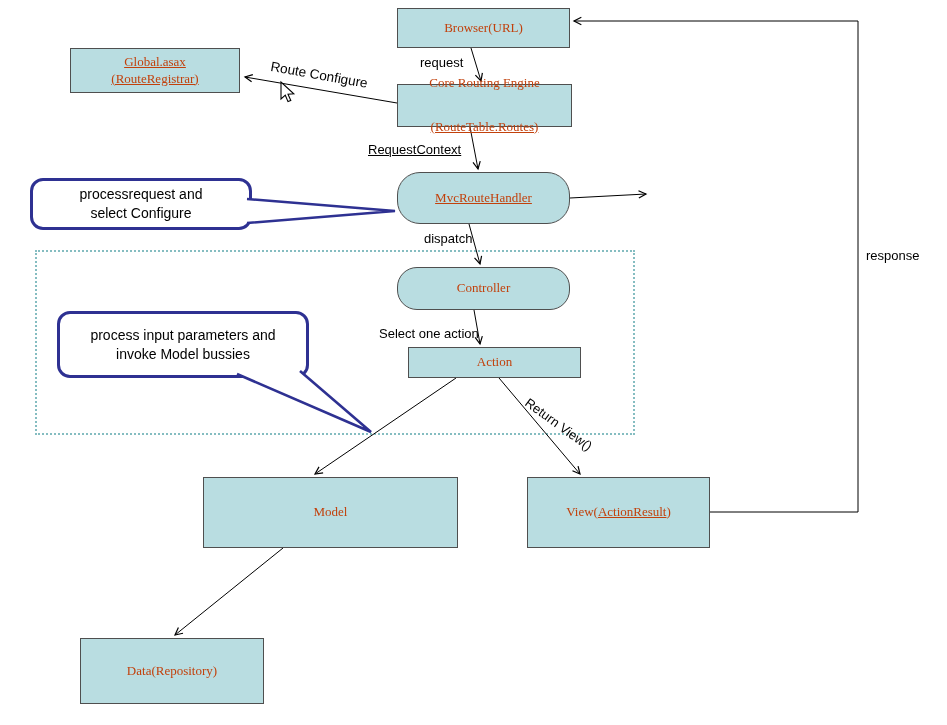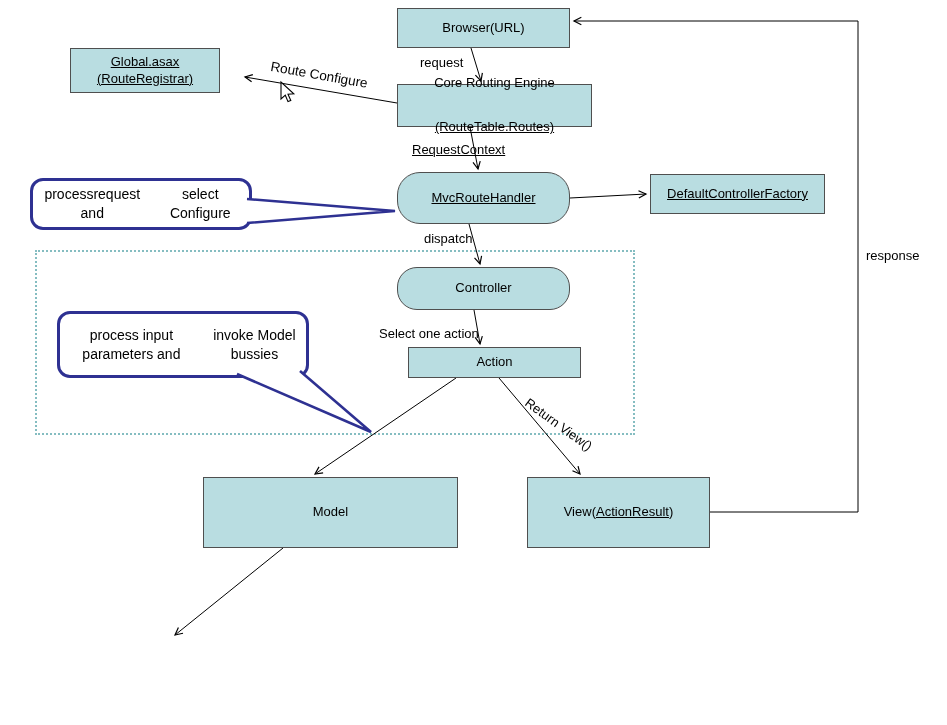--- a/index.html
+++ b/index.html
@@ -2,28 +2,28 @@
 <html><head>
 <meta charset="utf-8">
 <style>
   * { margin:0; padding:0; box-sizing:border-box; }
   html,body { background:#ffffff; font-family:"Liberation Sans", sans-serif; }
   .canvas { position:relative; width:947px; height:725px; background:#fff; overflow:hidden; }
   .layer { position:absolute; left:0; top:0; width:947px; height:725px; }
   .box {
     position:absolute; background:#b9dde1; border:1px solid #4f4f4f;
     display:flex; flex-direction:column; align-items:center; justify-content:center;
-    font-size:13px; color:#000000; text-align:center; line-height:1.3;
+    font-size:13px; color:#c2410c; text-align:center; line-height:1.3;font-family:Liberation Serif, serif;
   }
   .u { text-decoration:underline; }
   .lbl { position:absolute; font-size:13px; color:#000; white-space:nowrap; }
   .rot { transform-origin:left top; }
   .callout {
     position:absolute; background:#fff; border:3px solid #2e3192; border-radius:13px;
-    display:flex; flex-direction:row; align-items:center; justify-content:center;
+    display:flex; flex-direction:column; align-items:center; justify-content:center;
     text-align:center; font-size:14px; color:#000; line-height:1.35; z-index:3;
   }
   .dashed { position:absolute; border:2px dotted #85bdc1; z-index:0; }
   .boxz { z-index:2; }
   svg.layer { pointer-events:none; }
   #arrows { z-index:1; }
   #overlay { z-index:4; }
 </style>
 </head>
 <body>
@@ -47,58 +47,58 @@
     <path d="M283,548 L175,635" stroke="#000" stroke-width="1" fill="none" marker-end="url(#arrow)"></path>
     <path d="M710,512 L858,512 L858,21 L574,21" stroke="#000" stroke-width="1" fill="none" marker-end="url(#arrow)"></path>
   </svg>
 
   <div class="dashed" style="left:35px; top:250px; width:600px; height:185px;"></div>
 
   <div class="box boxz" style="left:397px; top:8px; width:173px; height:40px;">
     <span>Browser(URL)</span>
   </div>
 
-  <div class="box boxz" style="left:70px; top:48px; width:150px; height:45px;">
+  <div class="box boxz" style="left:70px; top:48px; width:170px; height:45px;">
     <span class="u">Global.asax</span>
     <span class="u">(RouteRegistrar)</span>
   </div>
 
-  <div class="box boxz" style="left:397px; top:84px; width:195px; height:43px;gap:27px;">
+  <div class="box boxz" style="left:397px; top:84px; width:175px; height:43px;gap:27px;">
     <span>Core Routing Engine</span>
     <span class="u">(RouteTable.Routes)</span>
   </div>
 
   <div class="box boxz" style="left:397px; top:172px; width:173px; height:52px;border-radius:23px;">
     <span class="u">MvcRouteHandler</span>
   </div>
 
-  <div class="box boxz" style="left:650px; top:174px; width:175px; height:40px;">
-    <span class="u">DefaultControllerFactory</span>
-  </div>
 
   <div class="box boxz" style="left:397px; top:267px; width:173px; height:43px;border-radius:20px;">
     <span>Controller</span>
   </div>
 
   <div class="box boxz" style="left:408px; top:347px; width:173px; height:31px;">
     <span>Action</span>
   </div>
 
   <div class="box boxz" style="left:203px; top:477px; width:255px; height:71px;">
     <span>Model</span>
   </div>
 
   <div class="box boxz" style="left:527px; top:477px; width:183px; height:71px;">
     <span><span>View(</span><span class="u">ActionResult</span><span>)</span></span>
   </div>
 
+  <div class="box boxz" style="left:80px; top:638px; width:184px; height:66px;">
+    <span>Data(Repository)</span>
+  </div>
 
   <div class="lbl" style="left:420px; top:55px;">request</div>
   <div class="lbl rot" style="left:272px; top:59px; font-size:13.5px; transform:rotate(10deg);">Route Configure</div>
-  <div class="lbl u" style="left:368px; top:142px;margin-left:44px;">RequestContext</div>
+  <div class="lbl u" style="left:368px; top:142px;">RequestContext</div>
   <div class="lbl" style="left:424px; top:231px;">dispatch</div>
   <div class="lbl" style="left:379px; top:326px;">Select one action</div>
   <div class="lbl rot" style="left:531px; top:395px; transform:rotate(36deg);">Return View()</div>
   <div class="lbl" style="left:866px; top:248px;">response</div>
 
   <div class="callout" style="left:30px; top:178px; width:222px; height:52px;">
     <span>processrequest and</span>
     <span>select Configure</span>
   </div>
 

